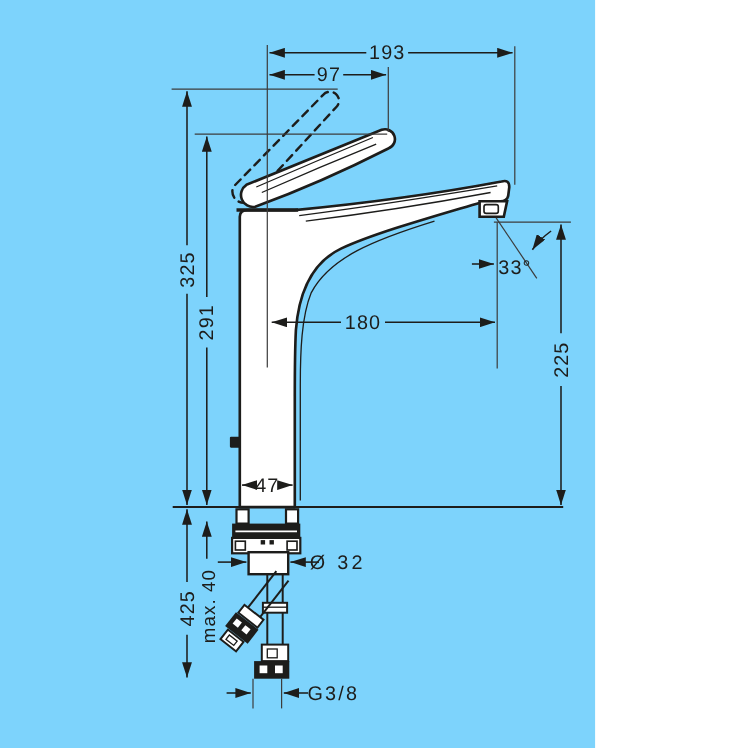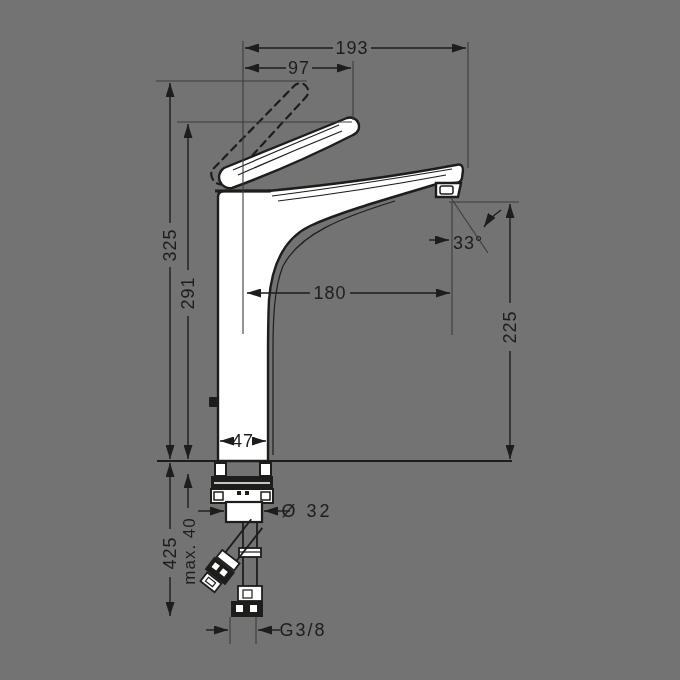--- a/index.html
+++ b/index.html
@@ -1,16 +1,16 @@
 <!DOCTYPE html>
 <html><head>
 <meta charset="utf-8">
 <style>
   html,body{margin:0;padding:0;background:#ffffff;}
-  #stage{position:relative;width:680px;height:680px;background:#737373;overflow:hidden;
+  #stage{position:relative;width:541px;height:680px;background:#7dd3fc;overflow:hidden;
          font-family:"Liberation Sans", sans-serif;}
   svg{position:absolute;top:0;left:0;}
   text{font-family:"Liberation Sans", sans-serif;fill:#1d1d1b;font-size:18px;letter-spacing:1px;}
   .dim{stroke:#1d1d1b;stroke-width:1.4;fill:none;}
   .ext{stroke:#3c3c3c;stroke-width:1.1;fill:none;}
   .obj{stroke:#1d1d1b;stroke-width:2.4;fill:#ffffff;}
   .obj-thin{stroke:#1d1d1b;stroke-width:1.2;fill:none;}
   .obj-med{stroke:#1d1d1b;stroke-width:1.8;fill:none;}
   .fillb{fill:#1d1d1b;stroke:none;}
 </style>

